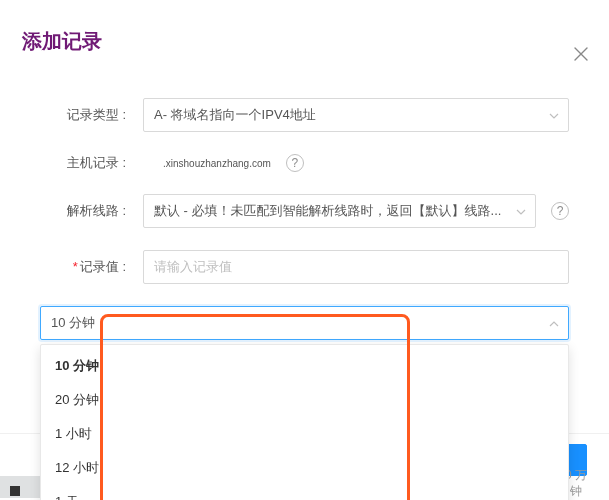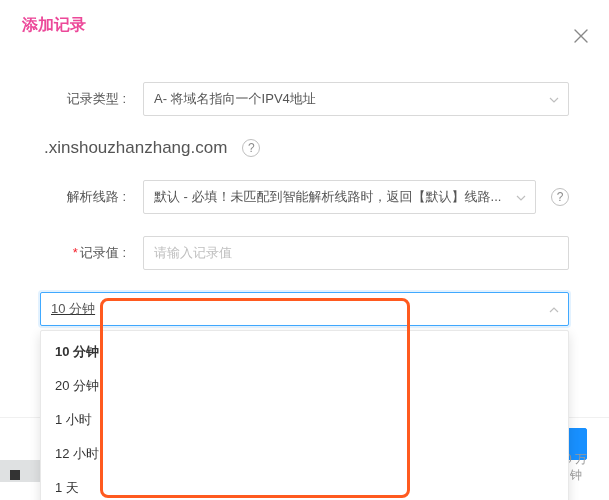--- a/index.html
+++ b/index.html
@@ -1,40 +1,40 @@
 <!DOCTYPE html>
 <html><head>
 <meta charset="utf-8">
 <style>
   * { box-sizing: border-box; margin: 0; padding: 0; }
   html, body { width: 609px; height: 500px; font-family: "PingFang SC","Microsoft YaHei",Arial,sans-serif; font-size: 13px; color:#333; background:#fff; overflow:hidden; }
   .dialog { position:relative; width:609px; height:500px; }
-  .header { position:relative; height:50px; line-height:50px; padding:0 22px; font-size:16px; font-weight:600; color:#ec4899; }
+  .header { position:relative; height:50px; line-height:50px; padding:0 22px; font-size:20px; font-weight:600; color:#701a75;margin-top:16px; }
   .close { position:absolute; right:16px; top:14px; width:20px; height:20px; cursor:pointer; color:#888; }
   .close svg { width:16px; height:16px; }
   .body { padding: 10px 40px 0 40px; }
   .row { display:flex; align-items:center; margin: 22px 0; position:relative;gap:7px; }
   .label { width:96px; text-align:right; padding-right:10px; font-size:13px; color:#555; white-space:nowrap;}
   .label .req { color:#f5222d; margin-right:2px; }
   .field { flex:1; position:relative; }
   .select, .input {
     width:100%; height:34px; line-height:32px;
     border:1px solid #d9d9d9; border-radius:2px;
     padding:0 28px 0 10px; font-size:13px; color:#555; background:#fff;
     display:flex; align-items:center; white-space:nowrap; overflow:hidden; text-overflow:ellipsis;text-align:right;
   }
   .select .arrow { position:absolute; right:10px; top:50%; transform:translateY(-50%); color:#bfbfbf; pointer-events:none;}
   .input.placeholder { color:#bfbfbf; }
-  .suffix { margin-left:4px; font-size:17px; color:#555; }
+  .suffix { margin-left:20px; font-size:10px; color:#555; }
   .help {
     margin-left:8px; width:18px; height:18px; border:1px solid #bfbfbf; border-radius:50%;
     display:flex; align-items:center; justify-content:center; font-size:12px; color:#8c8c8c; cursor:pointer;
   }
   
-  .ttl-wrap { position:relative;text-decoration:underline; }
+  .ttl-wrap { position:relative; }
   .ttl-select {
     height:34px; line-height:32px; border:1px solid #40a9ff; border-radius:2px;
     padding:0 28px 0 10px; background:#fff; color:#555;
     box-shadow:0 0 0 2px rgba(24,144,255,0.12);
   }
   .ttl-select .arrow-up { position:absolute; right:10px; top:50%; transform:translateY(-50%); color:#bfbfbf; }
   .dropdown {
     position:absolute; left:0; right:0; top:38px;
     background:#fff; border:1px solid #e8e8e8; border-radius:2px;
     box-shadow:0 4px 12px rgba(0,0,0,0.12);
@@ -92,20 +92,21 @@
           <span class="arrow">
             <svg width="10" height="6" viewBox="0 0 10 6">
                 <path d="M1 1 L5 5 L9 1" stroke="#bfbfbf" stroke-width="1.2" fill="none"></path>
               </svg>
           </span>
         </div>
       </div>
     </div>
 
     <div class="row">
+      <div class="label">主机记录 :</div>
       <span class="suffix">.xinshouzhanzhang.com</span>
       <span class="help">
         <span>?</span>
       </span>
     </div>
 
     <div class="row">
       <div class="label">解析线路 :</div>
       <div class="field">
         <div class="select">

